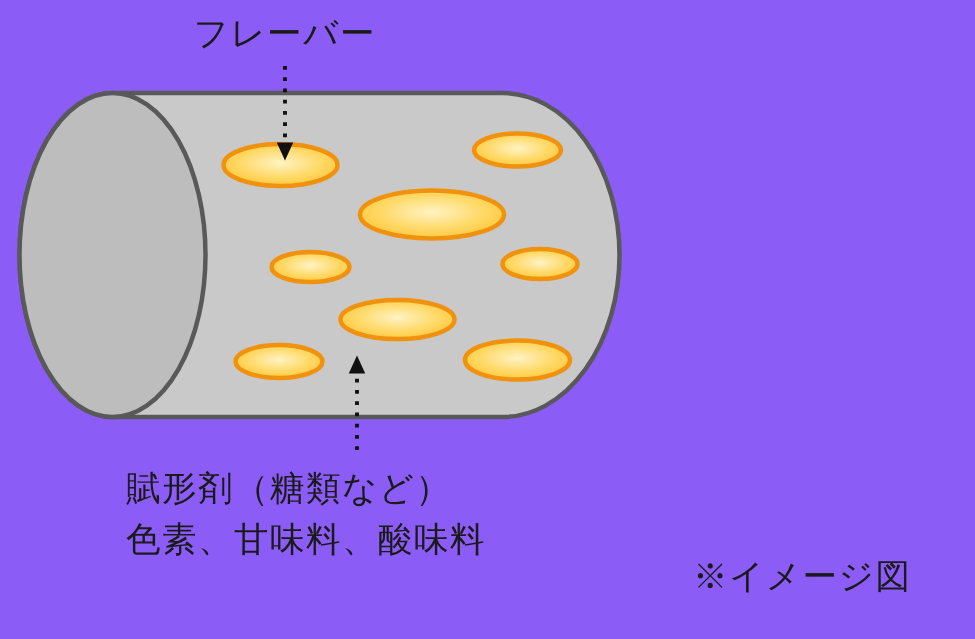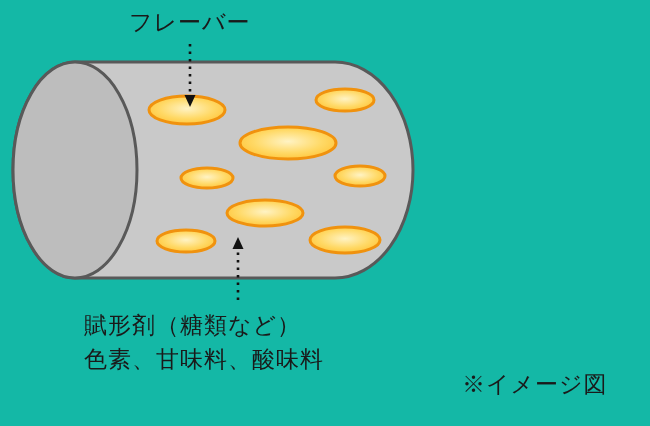--- a/index.html
+++ b/index.html
@@ -4,21 +4,21 @@
 <style>
   html, body {
     margin: 0;
     padding: 0;
     background: #ffffff;
   }
   .canvas {
     position: relative;
     width: 650px;
     height: 426px;
-    background: #14b8a6;
+    background: #8b5cf6;
     overflow: hidden;
     font-family: "Liberation Sans", sans-serif;
   }
   svg { display: block; }
   .jp-label {
     font-family: "Liberation Sans", sans-serif;
     fill: #1a1a1a;
     font-size: 23px;
     letter-spacing: 1px;
   }

